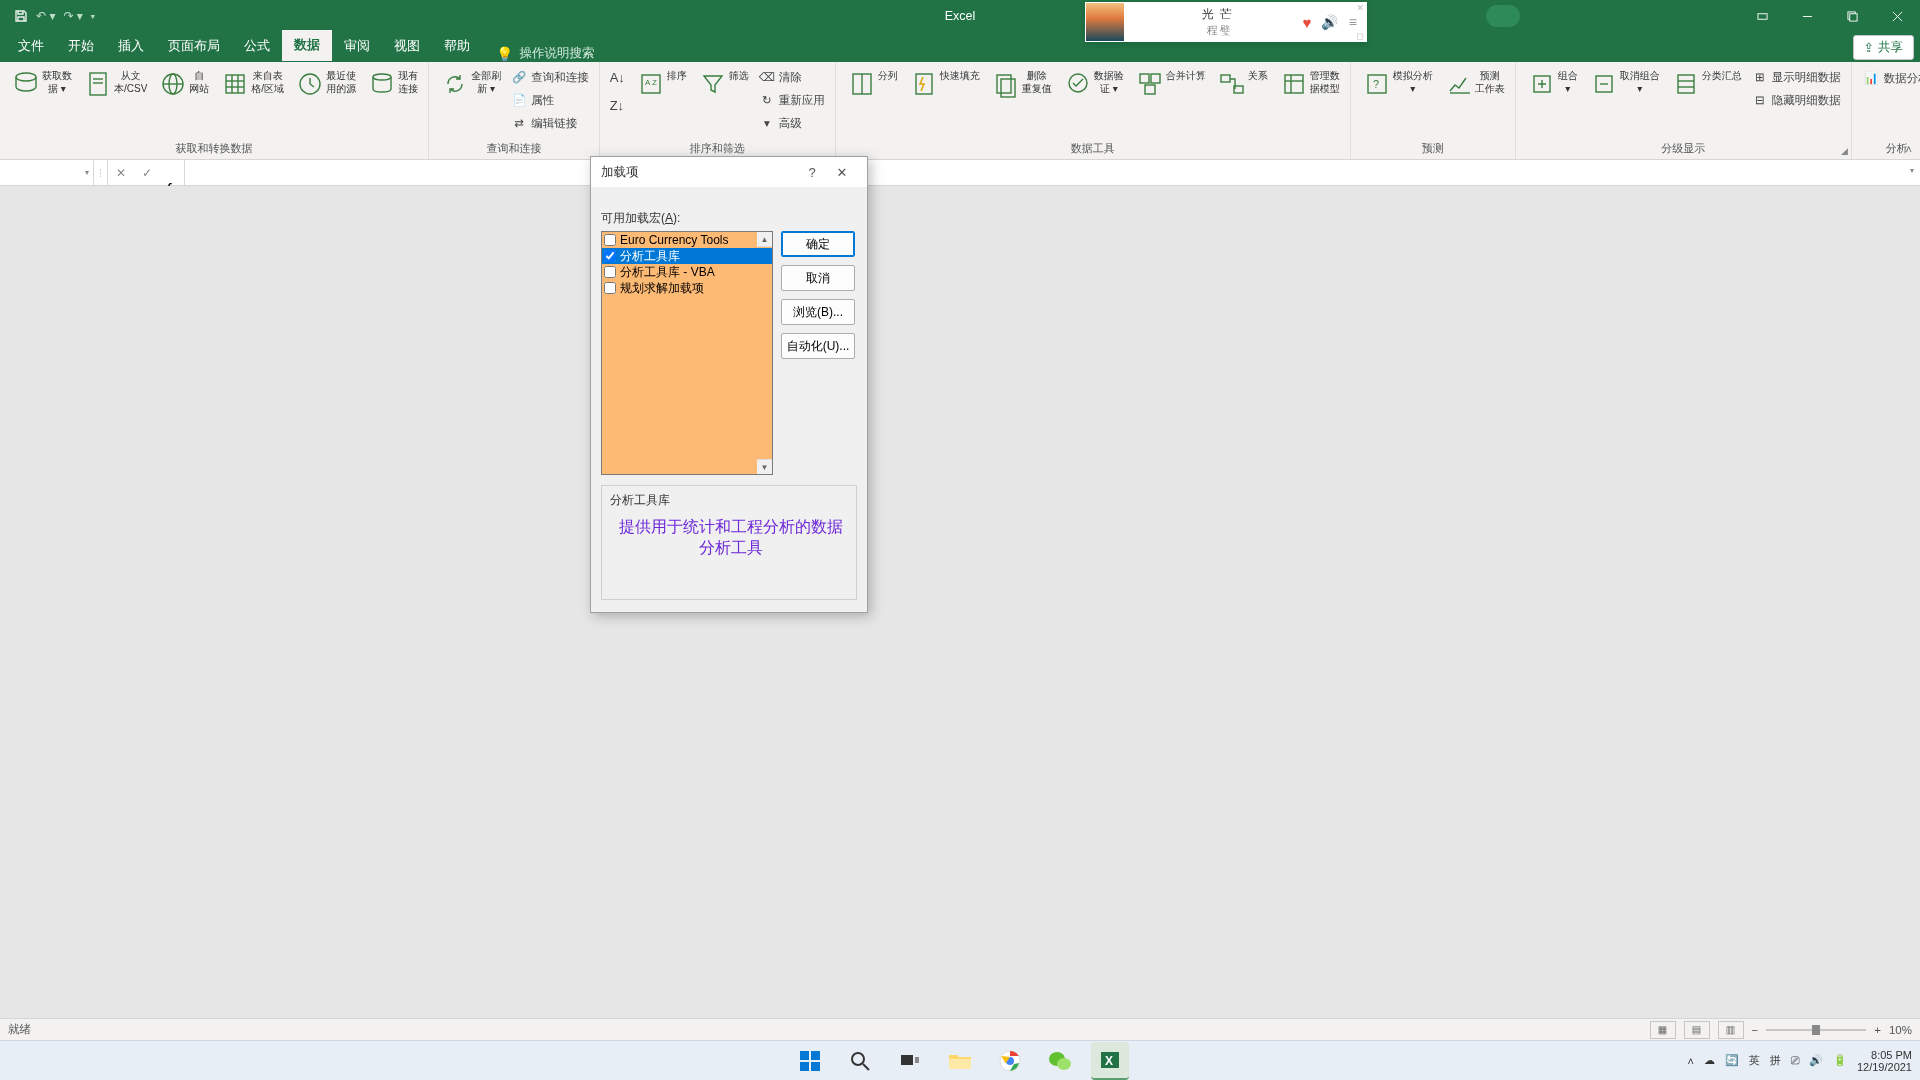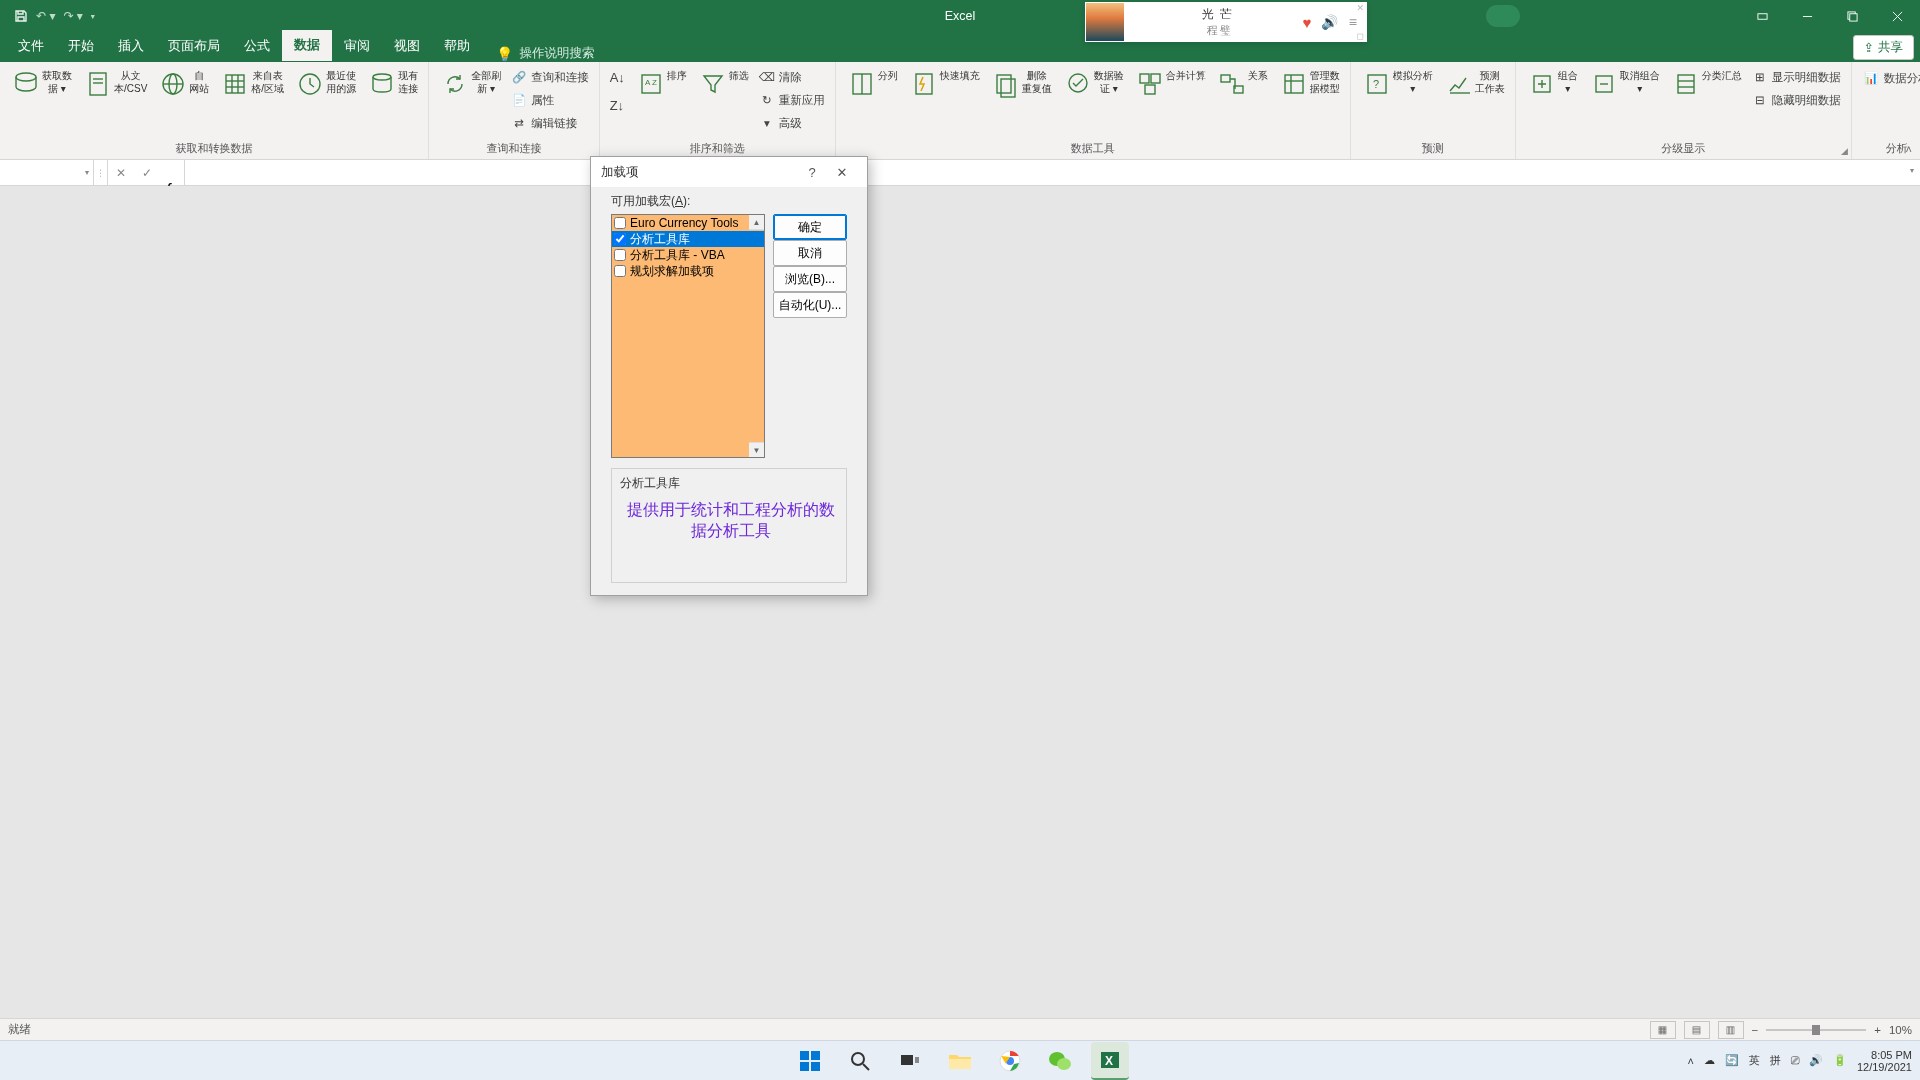--- a/index.html
+++ b/index.html
@@ -74,32 +74,32 @@
 .taskbar .center .tb-icon { width: 38px; height: 38px; display: flex; align-items: center; justify-content: center; font-size: 20px; border-radius: 4px; }
 .taskbar .tray { position: absolute; right: 8px; display: flex; align-items: center; gap: 10px; font-size: 11px; color: #333; }
 .taskbar .tray .clock { text-align: right; line-height: 12px; }
 
 
 .dialog-overlay { position: absolute; inset: 0; z-index: 100; }
 .dialog { position: absolute; left: 590px; top: 156px; width: 278px; background: #f0f0f0; border: 1px solid #a0a0a0; box-shadow: 3px 3px 12px rgba(0,0,0,.25); }
 .dialog-title { height: 30px; display: flex; align-items: center; padding: 0 10px; font-size: 12.5px; color: #333; background: #fff; }
 .dialog-title .sp { flex: 1; }
 .dialog-title .hlp, .dialog-title .cls { width: 30px; text-align: center; color: #555; font-size: 13px; cursor: pointer; }
-.dialog-body { padding: 6px 20px 12px; }
+.dialog-body { padding: 6px 10px 12px; margin-top: 17px; }
 .dialog-body .lbl { font-size: 12px; color: #333; margin-bottom: 4px; }
 .dialog-body .lbl u { text-decoration: underline; }
 .dlg-row { display: flex; gap: 8px; }
 .list-box { width: 172px; height: 244px; background: #fdba74; border: 1px solid #7a7a7a; position: relative; overflow: hidden; }
 .list-box .scroll-up, .list-box .scroll-dn { position: absolute; right: 0; width: 15px; height: 15px; background: #f0f0f0; font-size: 8px; display: flex; align-items: center; justify-content: center; color: #666; }
 .list-box .scroll-up { top: 0; border-bottom:1px solid #ddd;}
 .list-box .scroll-dn { bottom: 0; border-top:1px solid #ddd;}
 .list-item { display: flex; align-items: center; gap: 4px; padding: 0 2px; font-size: 12px; height: 16px; }
 .list-item input { width: 12px; height: 12px; }
 .list-item.selected { background: #0078d7; color: #fff; }
-.btn-col { display: flex; flex-direction: column; }
+.btn-col { display: flex; flex-direction: column; gap: 8px; }
 .dlg-btn { width: 74px; height: 26px; background: #fdfdfd; border: 1px solid #adadad; font-size: 12px; cursor: pointer; border-radius: 2px; }
 .dlg-btn.primary { border-color: #0078d7; box-shadow: 0 0 0 1px #0078d7 inset; }
 .desc-box { margin-top: 10px; border: 1px solid #d0d0d0; padding: 6px 8px 40px; background: #f0f0f0; }
 .desc-box .dt { font-size: 12px; color: #333; margin-bottom: 8px; }
 .desc-box .dd { font-size: 16px; color: #6d28d9; padding-left: 4px; text-align: center; }
 
 
 .stroke-ico { stroke: #3a7e3f; stroke-width: 1.4; fill: none; }
 </style>
 </head>

